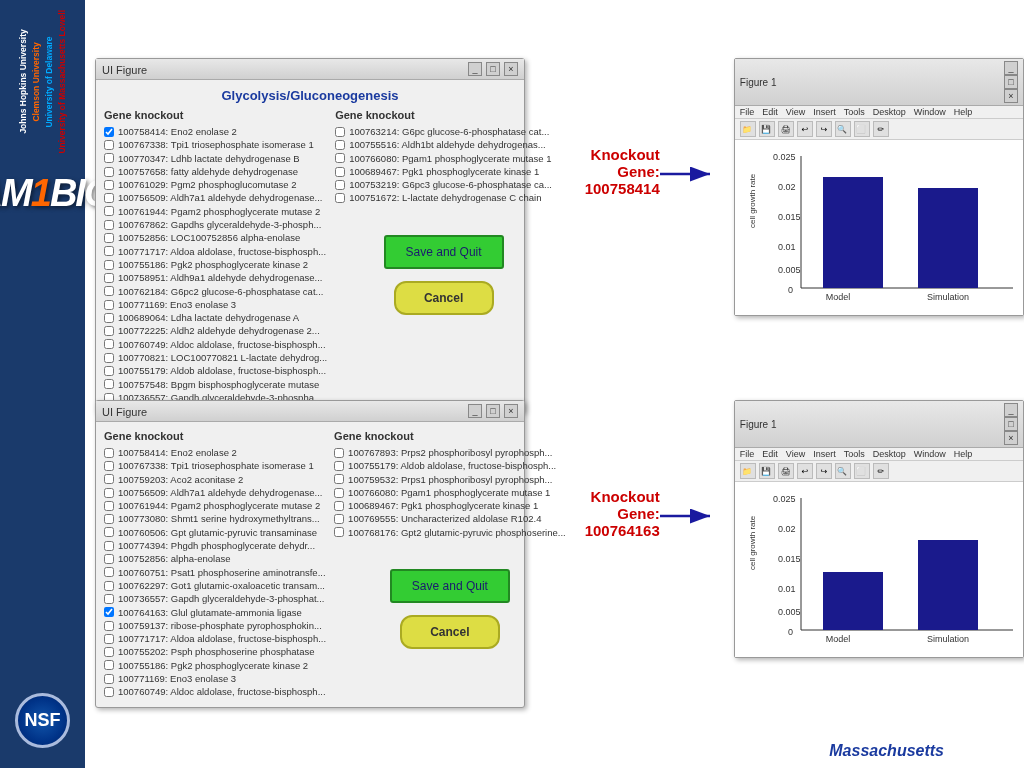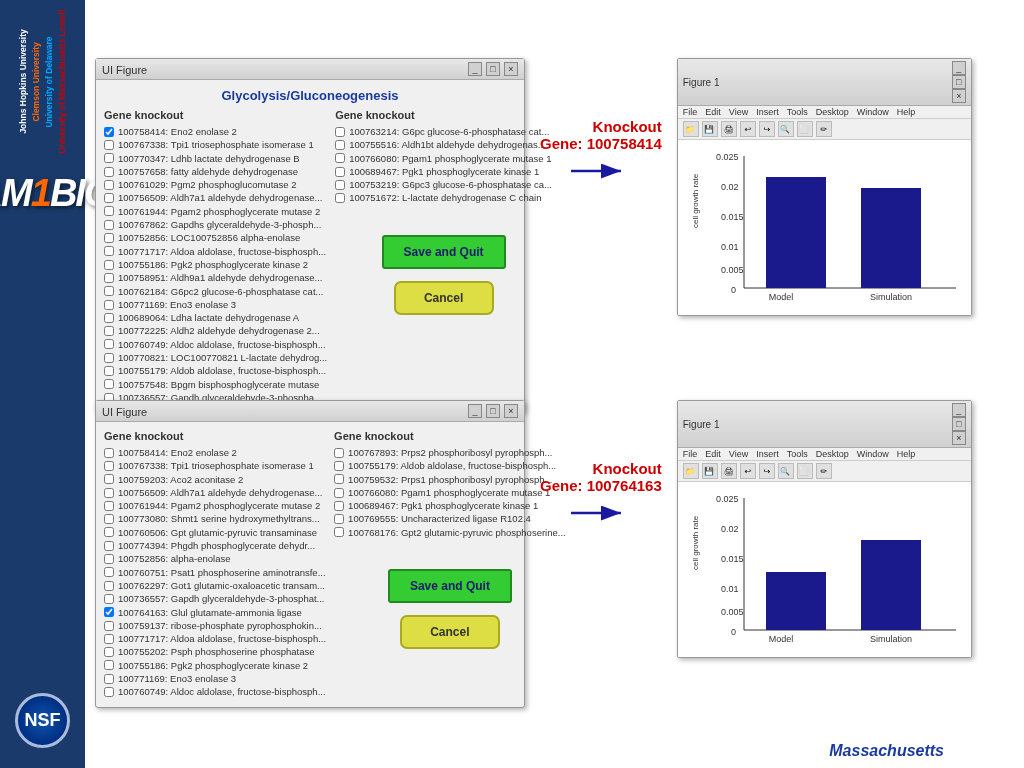--- a/index.html
+++ b/index.html
@@ -183,36 +183,36 @@
       flex-direction: column;
       align-items: center;
       justify-content: center;
       gap: 12px;
       padding: 10px 15px;
     }
     .btn-save-quit {
       background: #33cc33;
       color: #1a1a6e;
       font-size: 12px;
-      font-weight: bold;
+      font-weight: normal;
       border: 2px solid #228822;
       padding: 8px 20px;
       cursor: pointer;
       border-radius: 3px;
       min-width: 100px;
     }
     .btn-cancel {
       background: #dddd44;
       color: #333;
       font-size: 12px;
       font-weight: bold;
       border: 2px solid #aaaa22;
       padding: 8px 20px;
       cursor: pointer;
-      border-radius: 7px;
+      border-radius: 12px;
       min-width: 100px;
     }
     .knockout-label {
       color: #cc0000;
       font-size: 15px;
       font-weight: bold;
       text-align: right;
     }
 
     .arrow-svg {
@@ -298,24 +298,24 @@
       position: absolute;
       top: 400px;
       left: 10px;
       display: flex;
       align-items: flex-start;
       gap: 15px;
     }
 
     .annotation-arrow-block {
       display: flex;
-      flex-direction: column;
+      flex-direction: row;
       align-items: center;
       justify-content: flex-end;
-      margin-top: 60px;
+      margin-top: 88px;
     }
 
     .knockout-text-block {
       text-align: right;
       margin-bottom: 4px;
     }
   </style>
 </head>
 <body>
 
@@ -663,21 +663,21 @@
                 <li>
                     <input type="checkbox" style="">
                     <span>100766080: Pgam1 phosphoglycerate mutase 1</span>
                   </li>
                 <li>
                     <input type="checkbox" style="">
                     <span>100689467: Pgk1 phosphoglycerate kinase 1</span>
                   </li>
                 <li>
                     <input type="checkbox" style="">
-                    <span>100769555: Uncharacterized ligase R102.4</span>
+                    <span>100769555: Uncharacterized aldolase R102.4</span>
                   </li>
                 <li>
                     <input type="checkbox" style="">
                     <span>100768176: Gpt2 glutamic-pyruvic phosphoserine...</span>
                   </li>
               </ul>
               <div class="buttons-panel" style="margin-top:20px">
                 <button class="btn-save-quit">Save and Quit</button>
                 <button class="btn-cancel">Cancel</button>
               </div>

